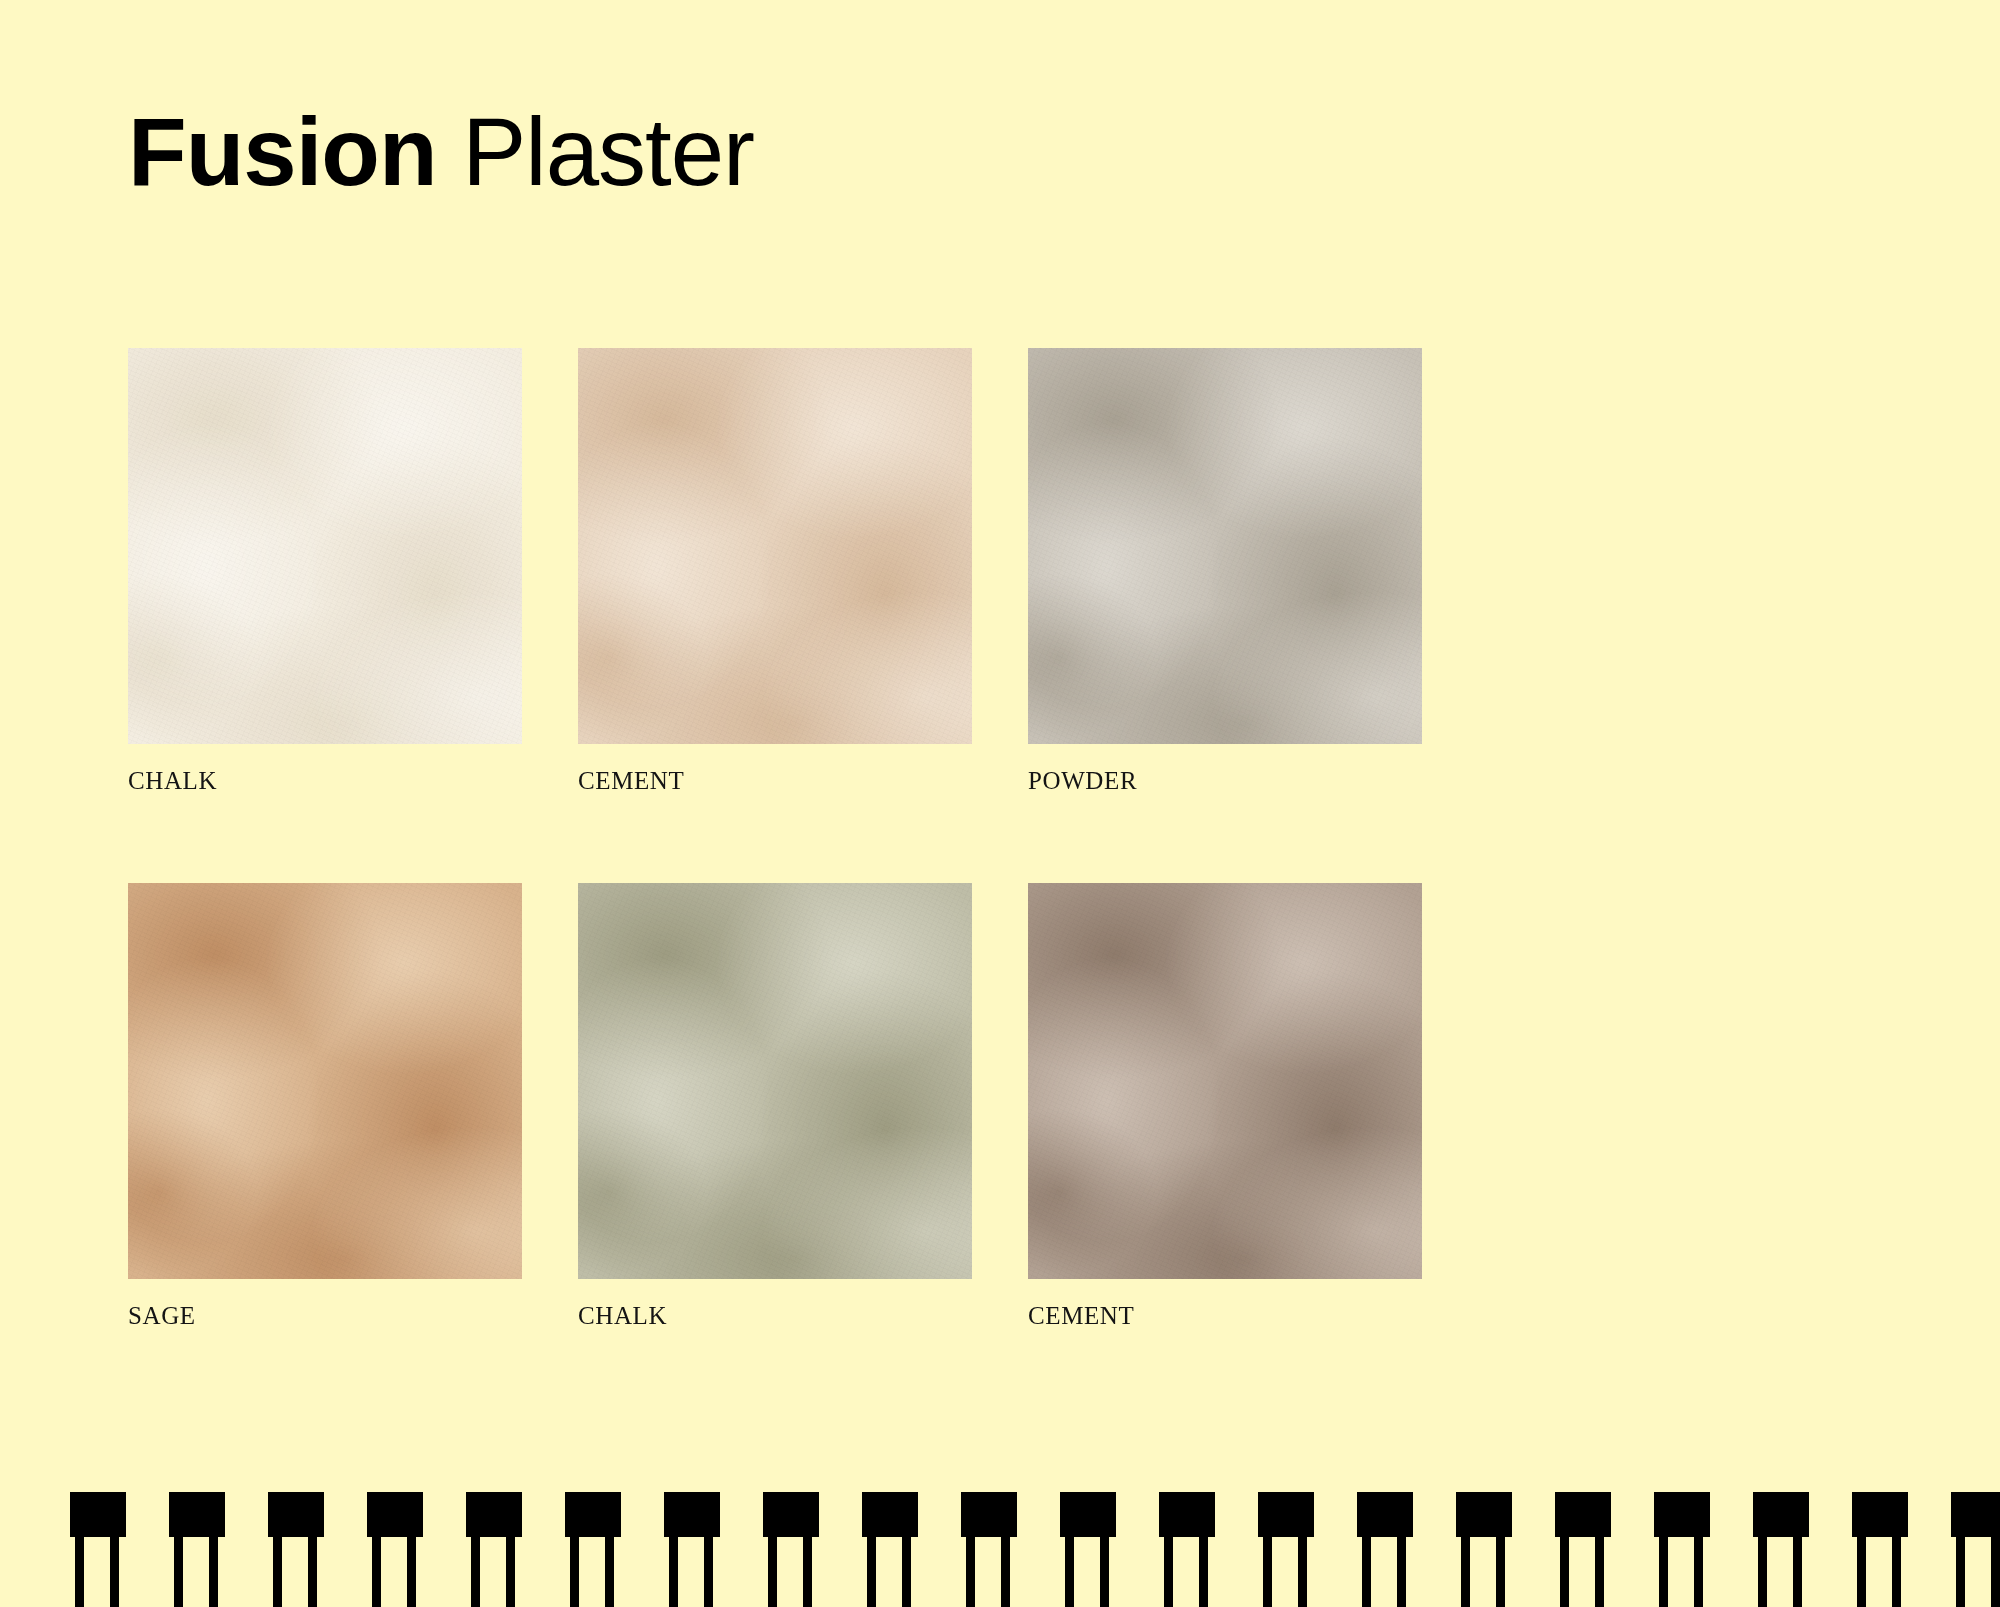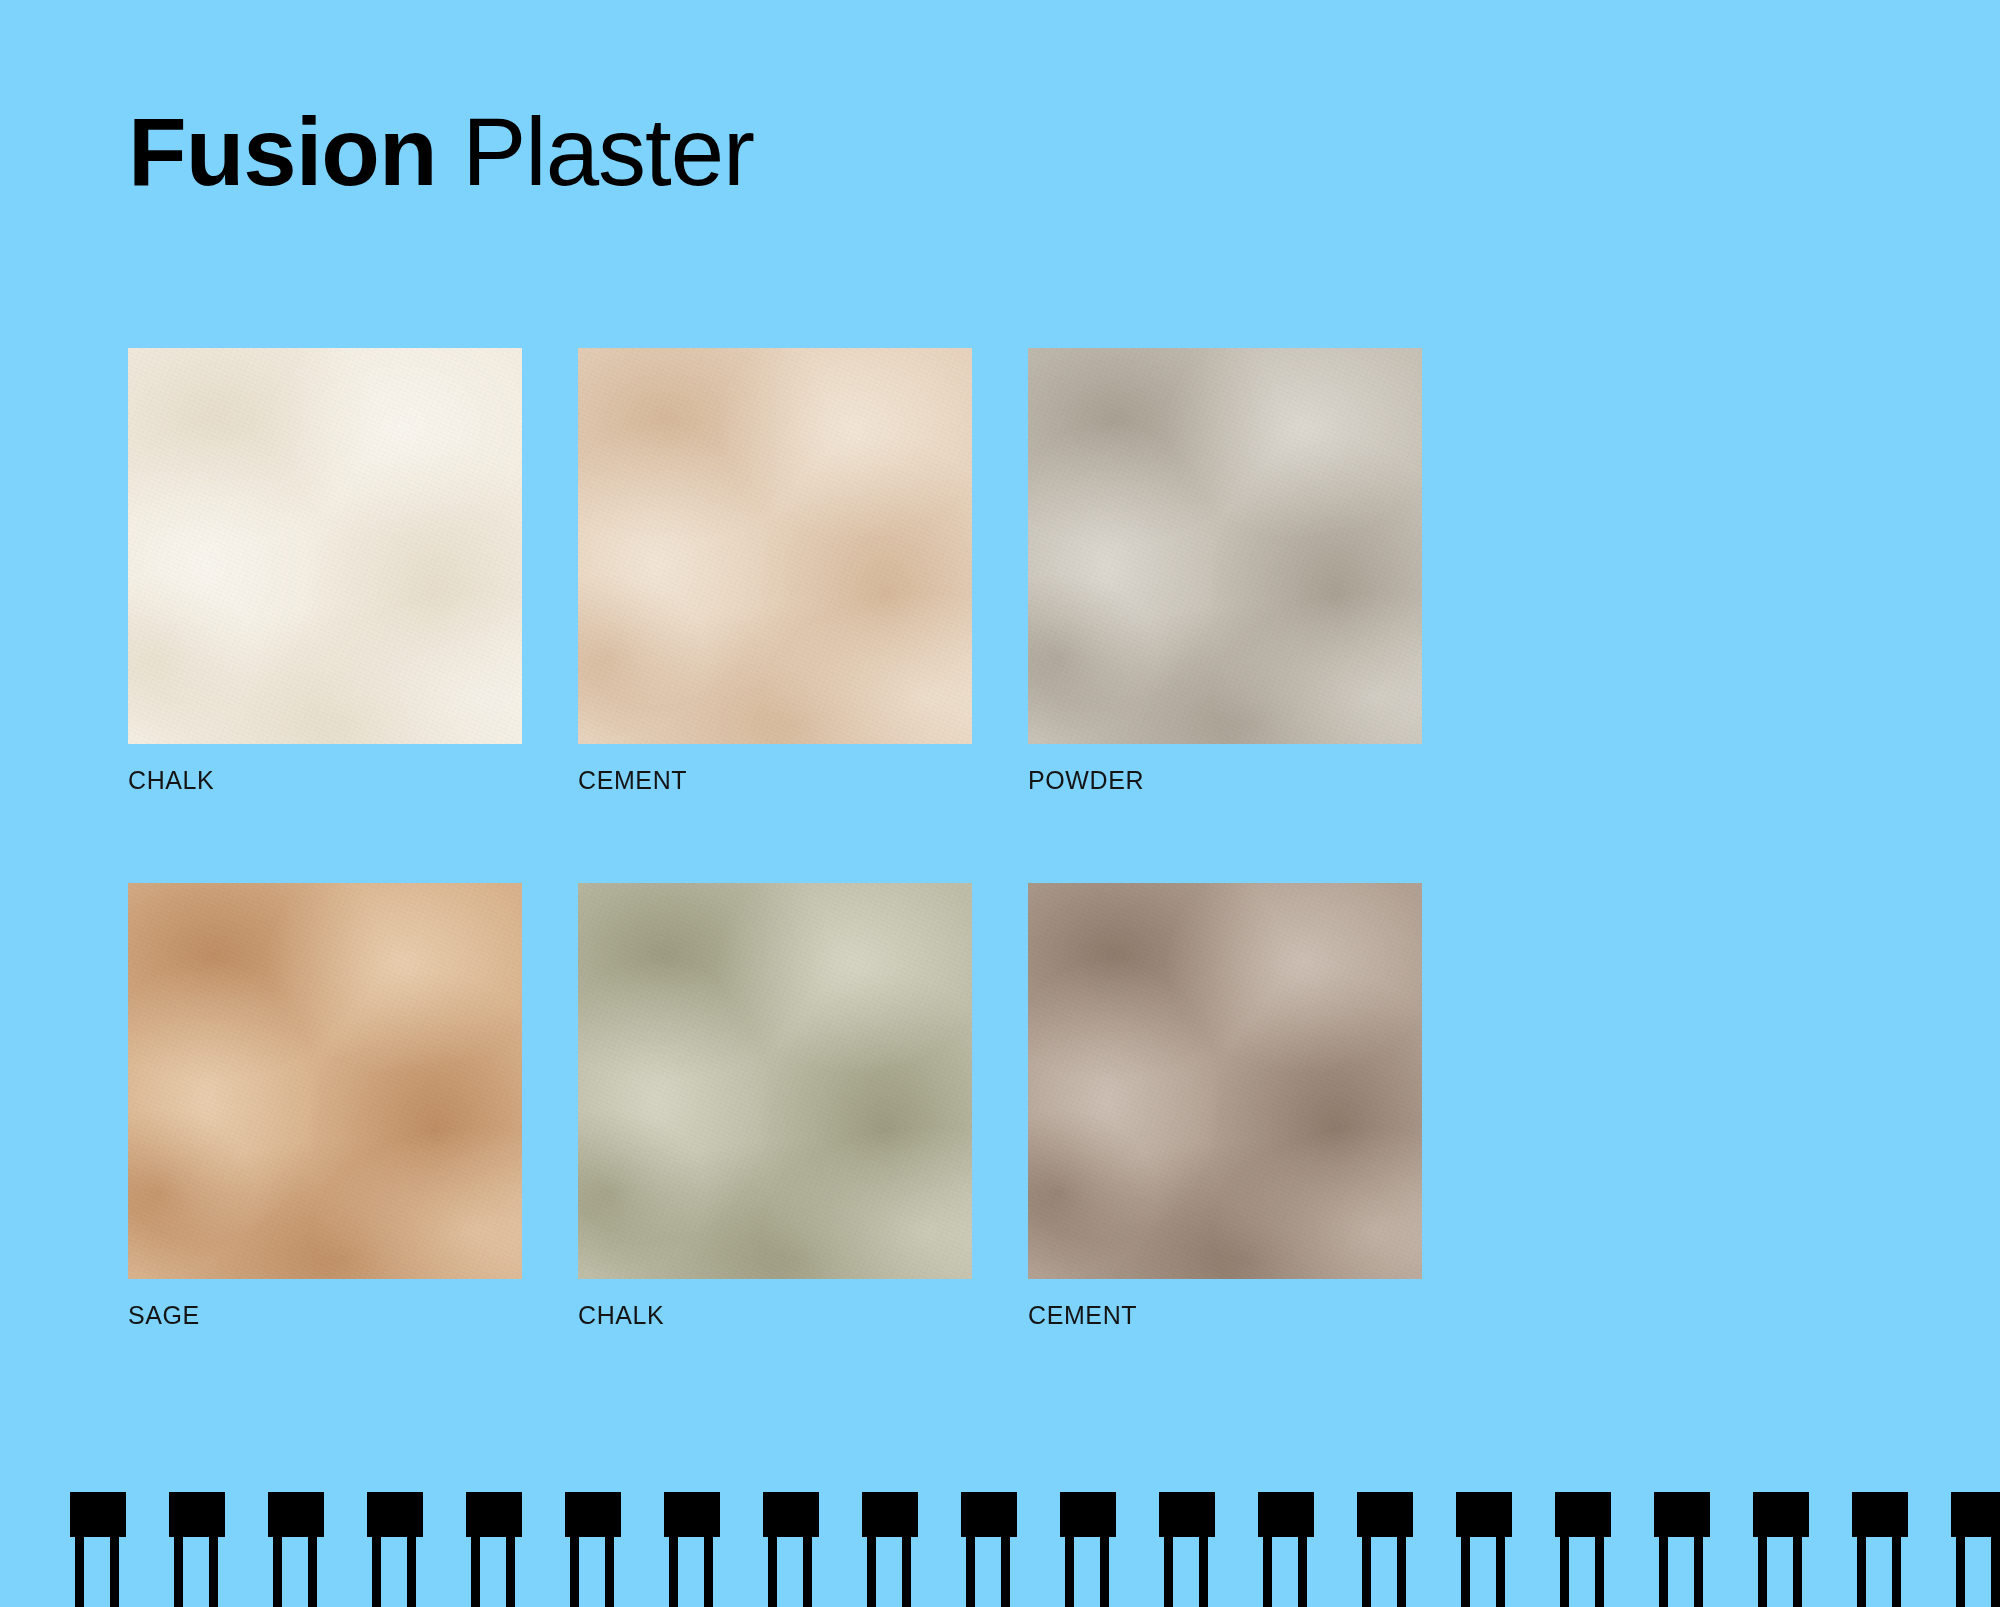--- a/index.html
+++ b/index.html
@@ -14,21 +14,21 @@
     position: relative;
     overflow: hidden;
     font-family: "Liberation Sans", sans-serif;
     color: #000000;
     -webkit-font-smoothing: antialiased;
   }
 
   .page {
     position: absolute;
     inset: 0;
-    background: #7dd3fc;
+    background: #fef9c3;
   }
 
   
   .title-block {
     position: absolute;
     left: 128px;
     top: 104px;
     white-space: nowrap;
     line-height: 1.0;
   }
@@ -51,20 +51,21 @@
     left: 128px;
     top: 348px;
     width: 1294px;
     display: grid;
     grid-template-columns: repeat(3, 394px);
     grid-column-gap: 56px;
     grid-row-gap: 90px;
   }
   .swatch-cell {
     width: 354px;
+    font-family: Liberation Serif, serif;
   }
   .swatch-chip {
     width: 394px;
     height: 396px;
     position: relative;
     overflow: hidden;
     border: 0;
   }
   
   .swatch-chip .tex {

